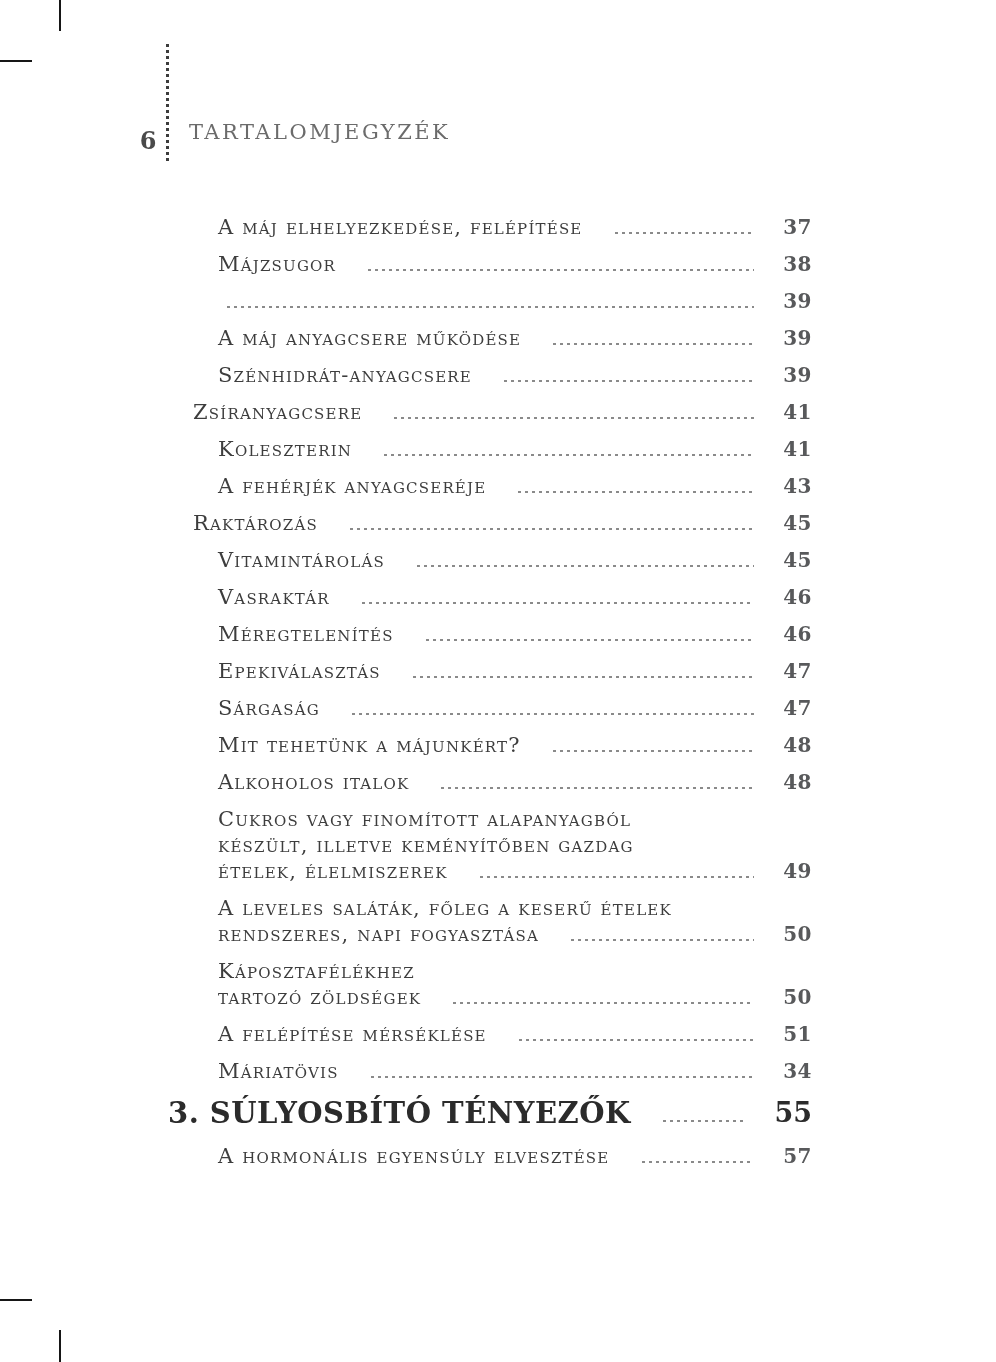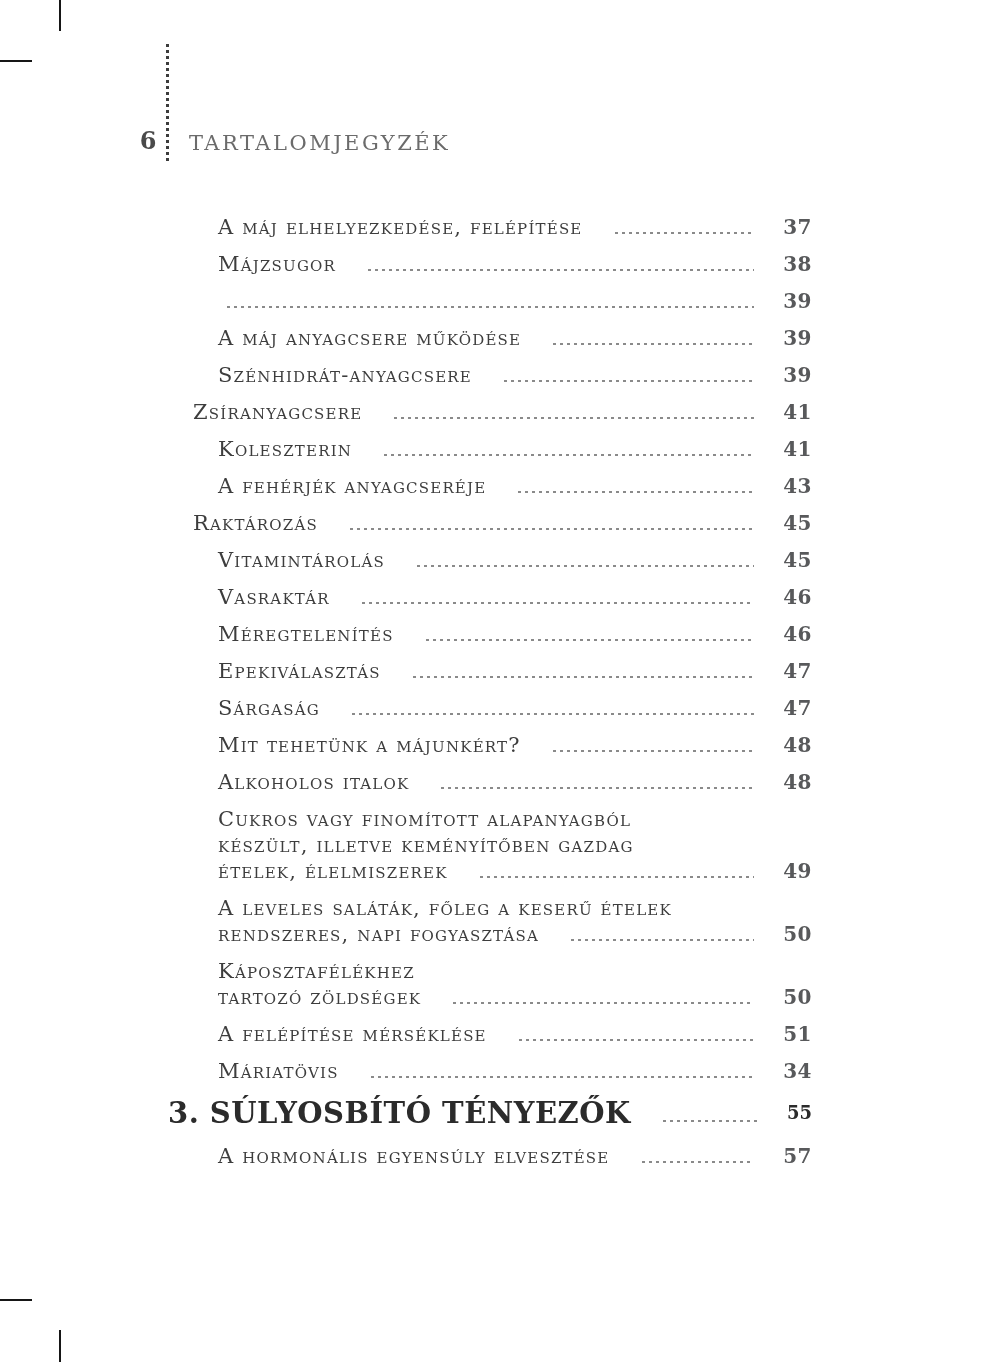--- a/index.html
+++ b/index.html
@@ -41,21 +41,21 @@
     position: absolute;
     left: 166px;
     top: 44px;
     width: 3px;
     height: 118px;
     background: repeating-linear-gradient(to bottom, #3c3c3c 0 3px, transparent 3px 6px);
   }
   .head-title {
     position: absolute;
     left: 189px;
-    top: 131px;
+    top: 120px;
     font-size: 21px;
     letter-spacing: 2.5px;
     color: #6b6b6b;
     font-family: "DejaVu Serif", serif;
   }
 
   
   .toc {
     position: absolute;
     left: 168px;
@@ -106,21 +106,21 @@
     margin-bottom: 12px;
     font-variant: normal;
     font-weight: bold;
     font-size: 29px;
     letter-spacing: 0.5px;
     color: #2b2b2b;
   }
   .entry.chapter .line { line-height: 36px; }
   .entry.chapter .leader { margin-bottom: 8px; }
   .entry.chapter .pnum {
-    font-size: 18px;
+    font-size: 27px;
     color: #2b2b2b;
     letter-spacing: 0;
   }
 </style>
 </head>
 <body>
 
 <div class="crop tl-v"></div>
 <div class="crop tl-h"></div>
 <div class="crop bl-h"></div>

